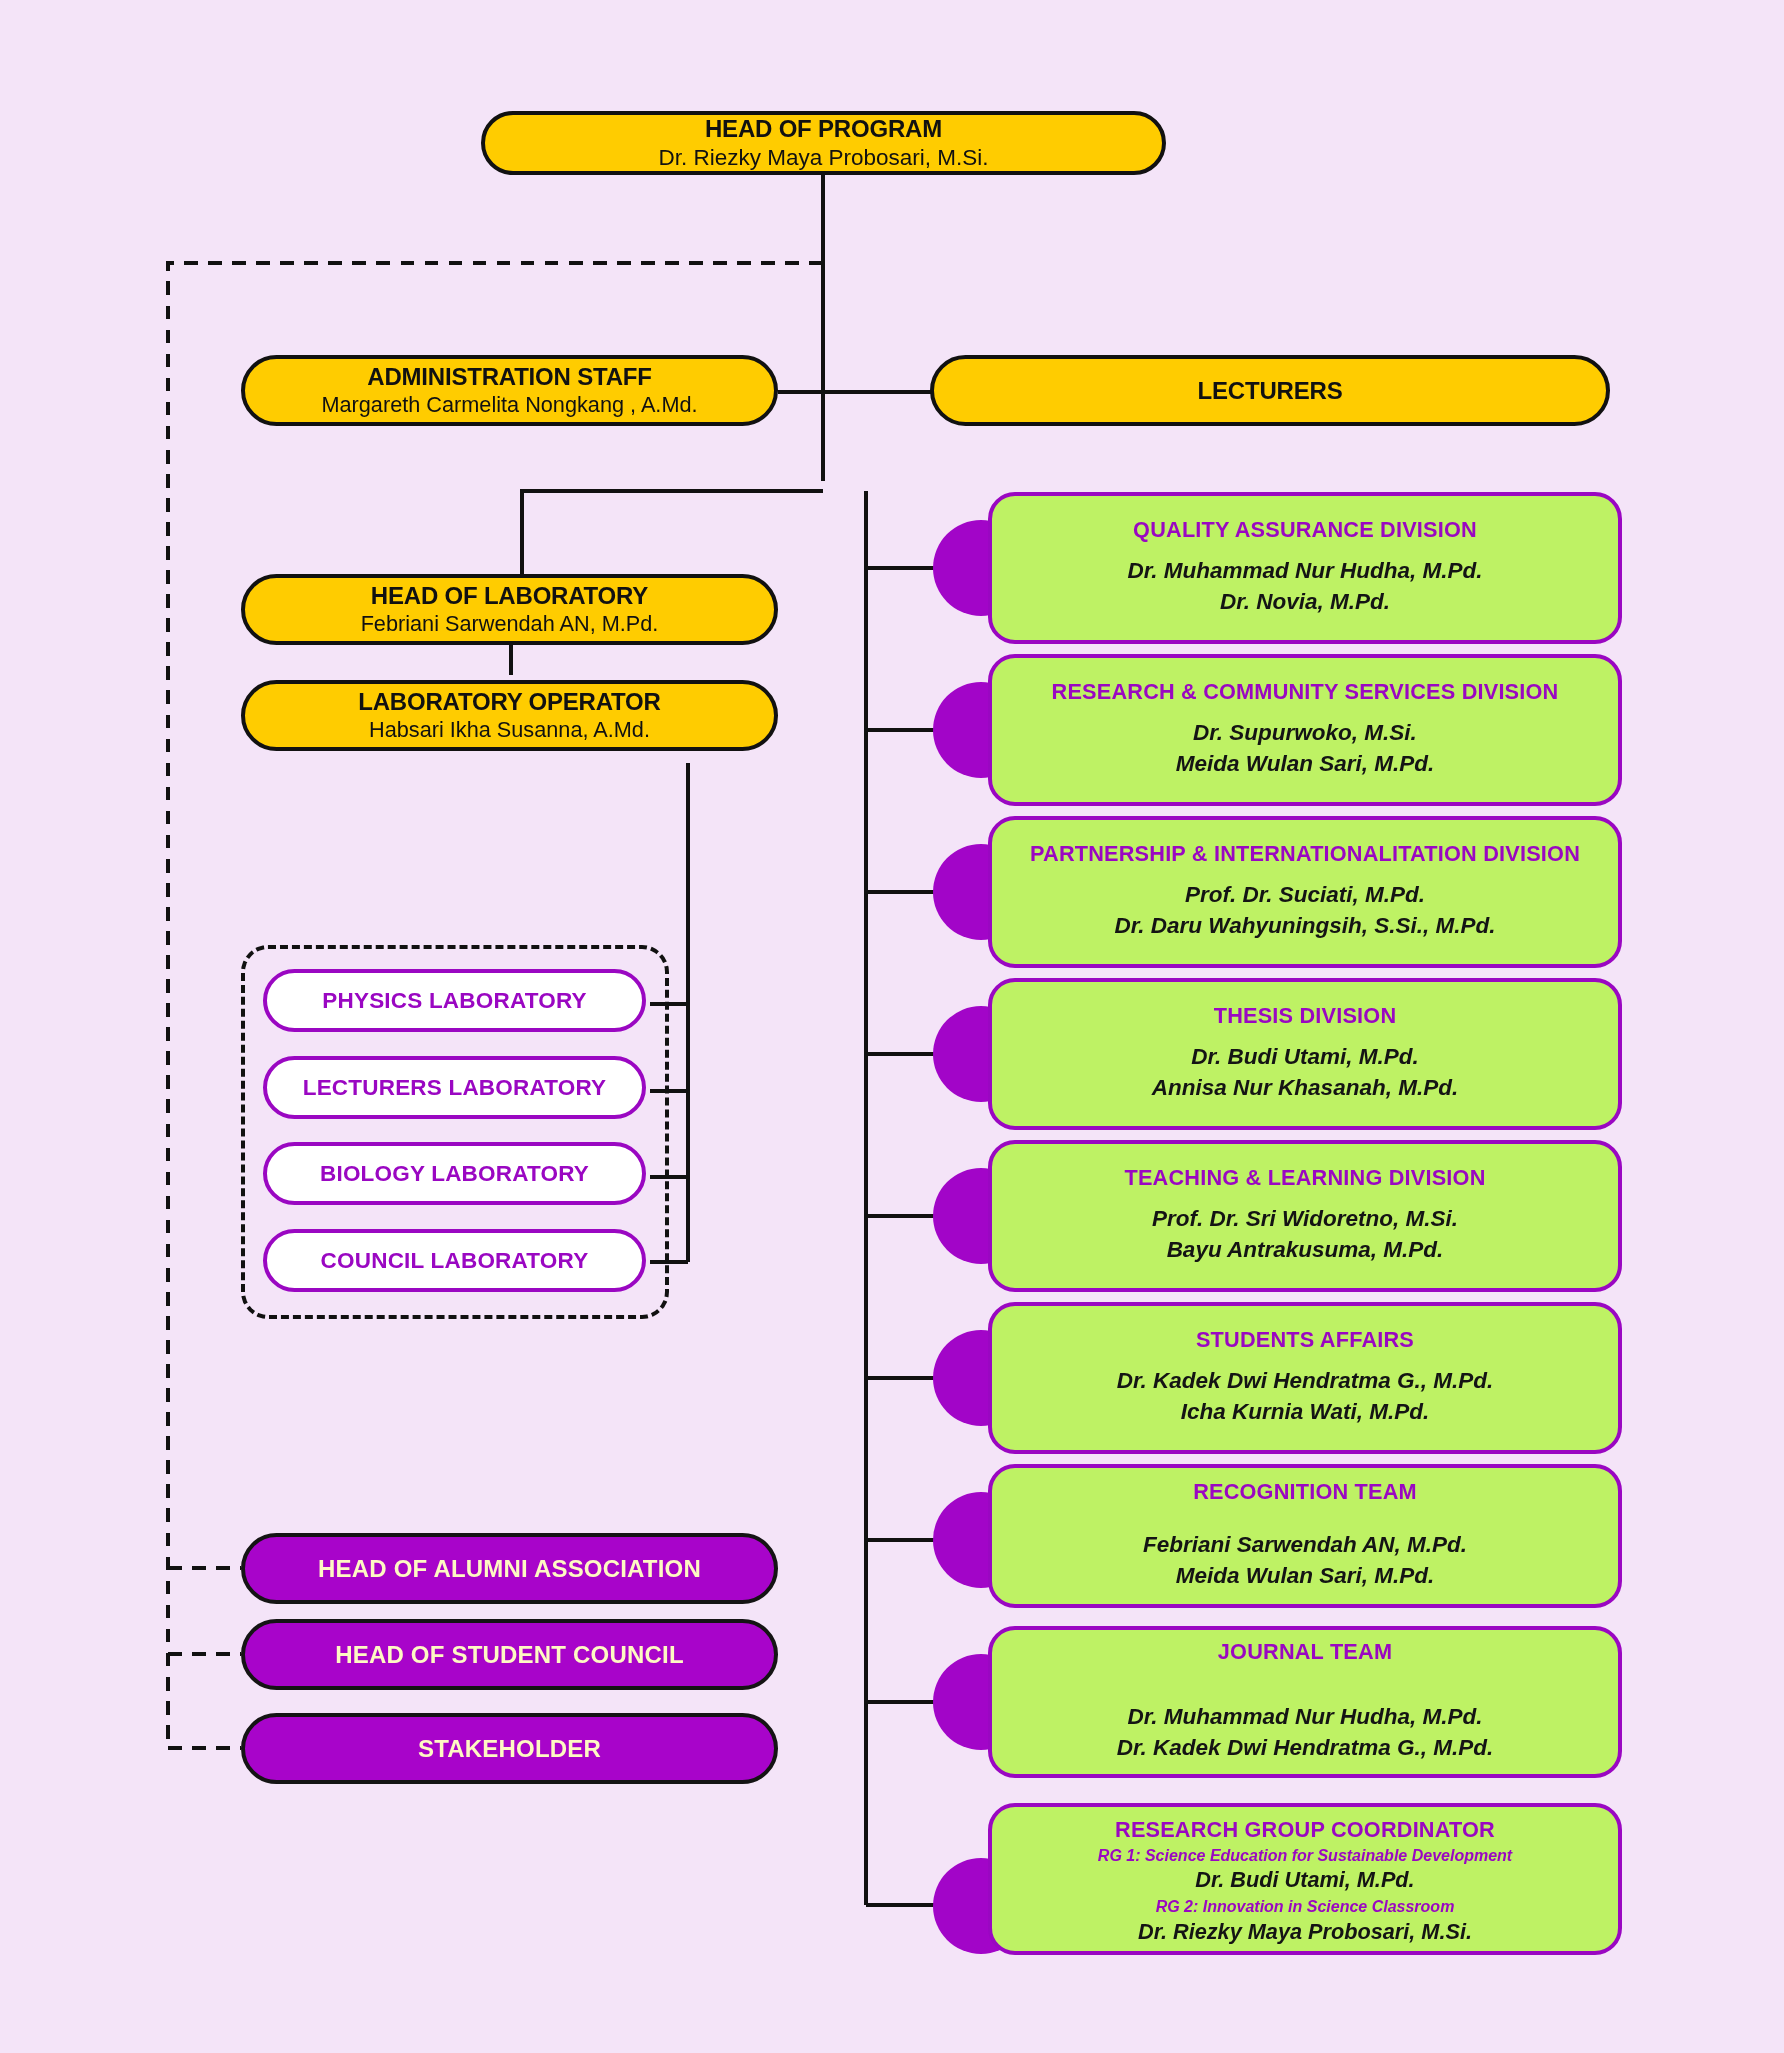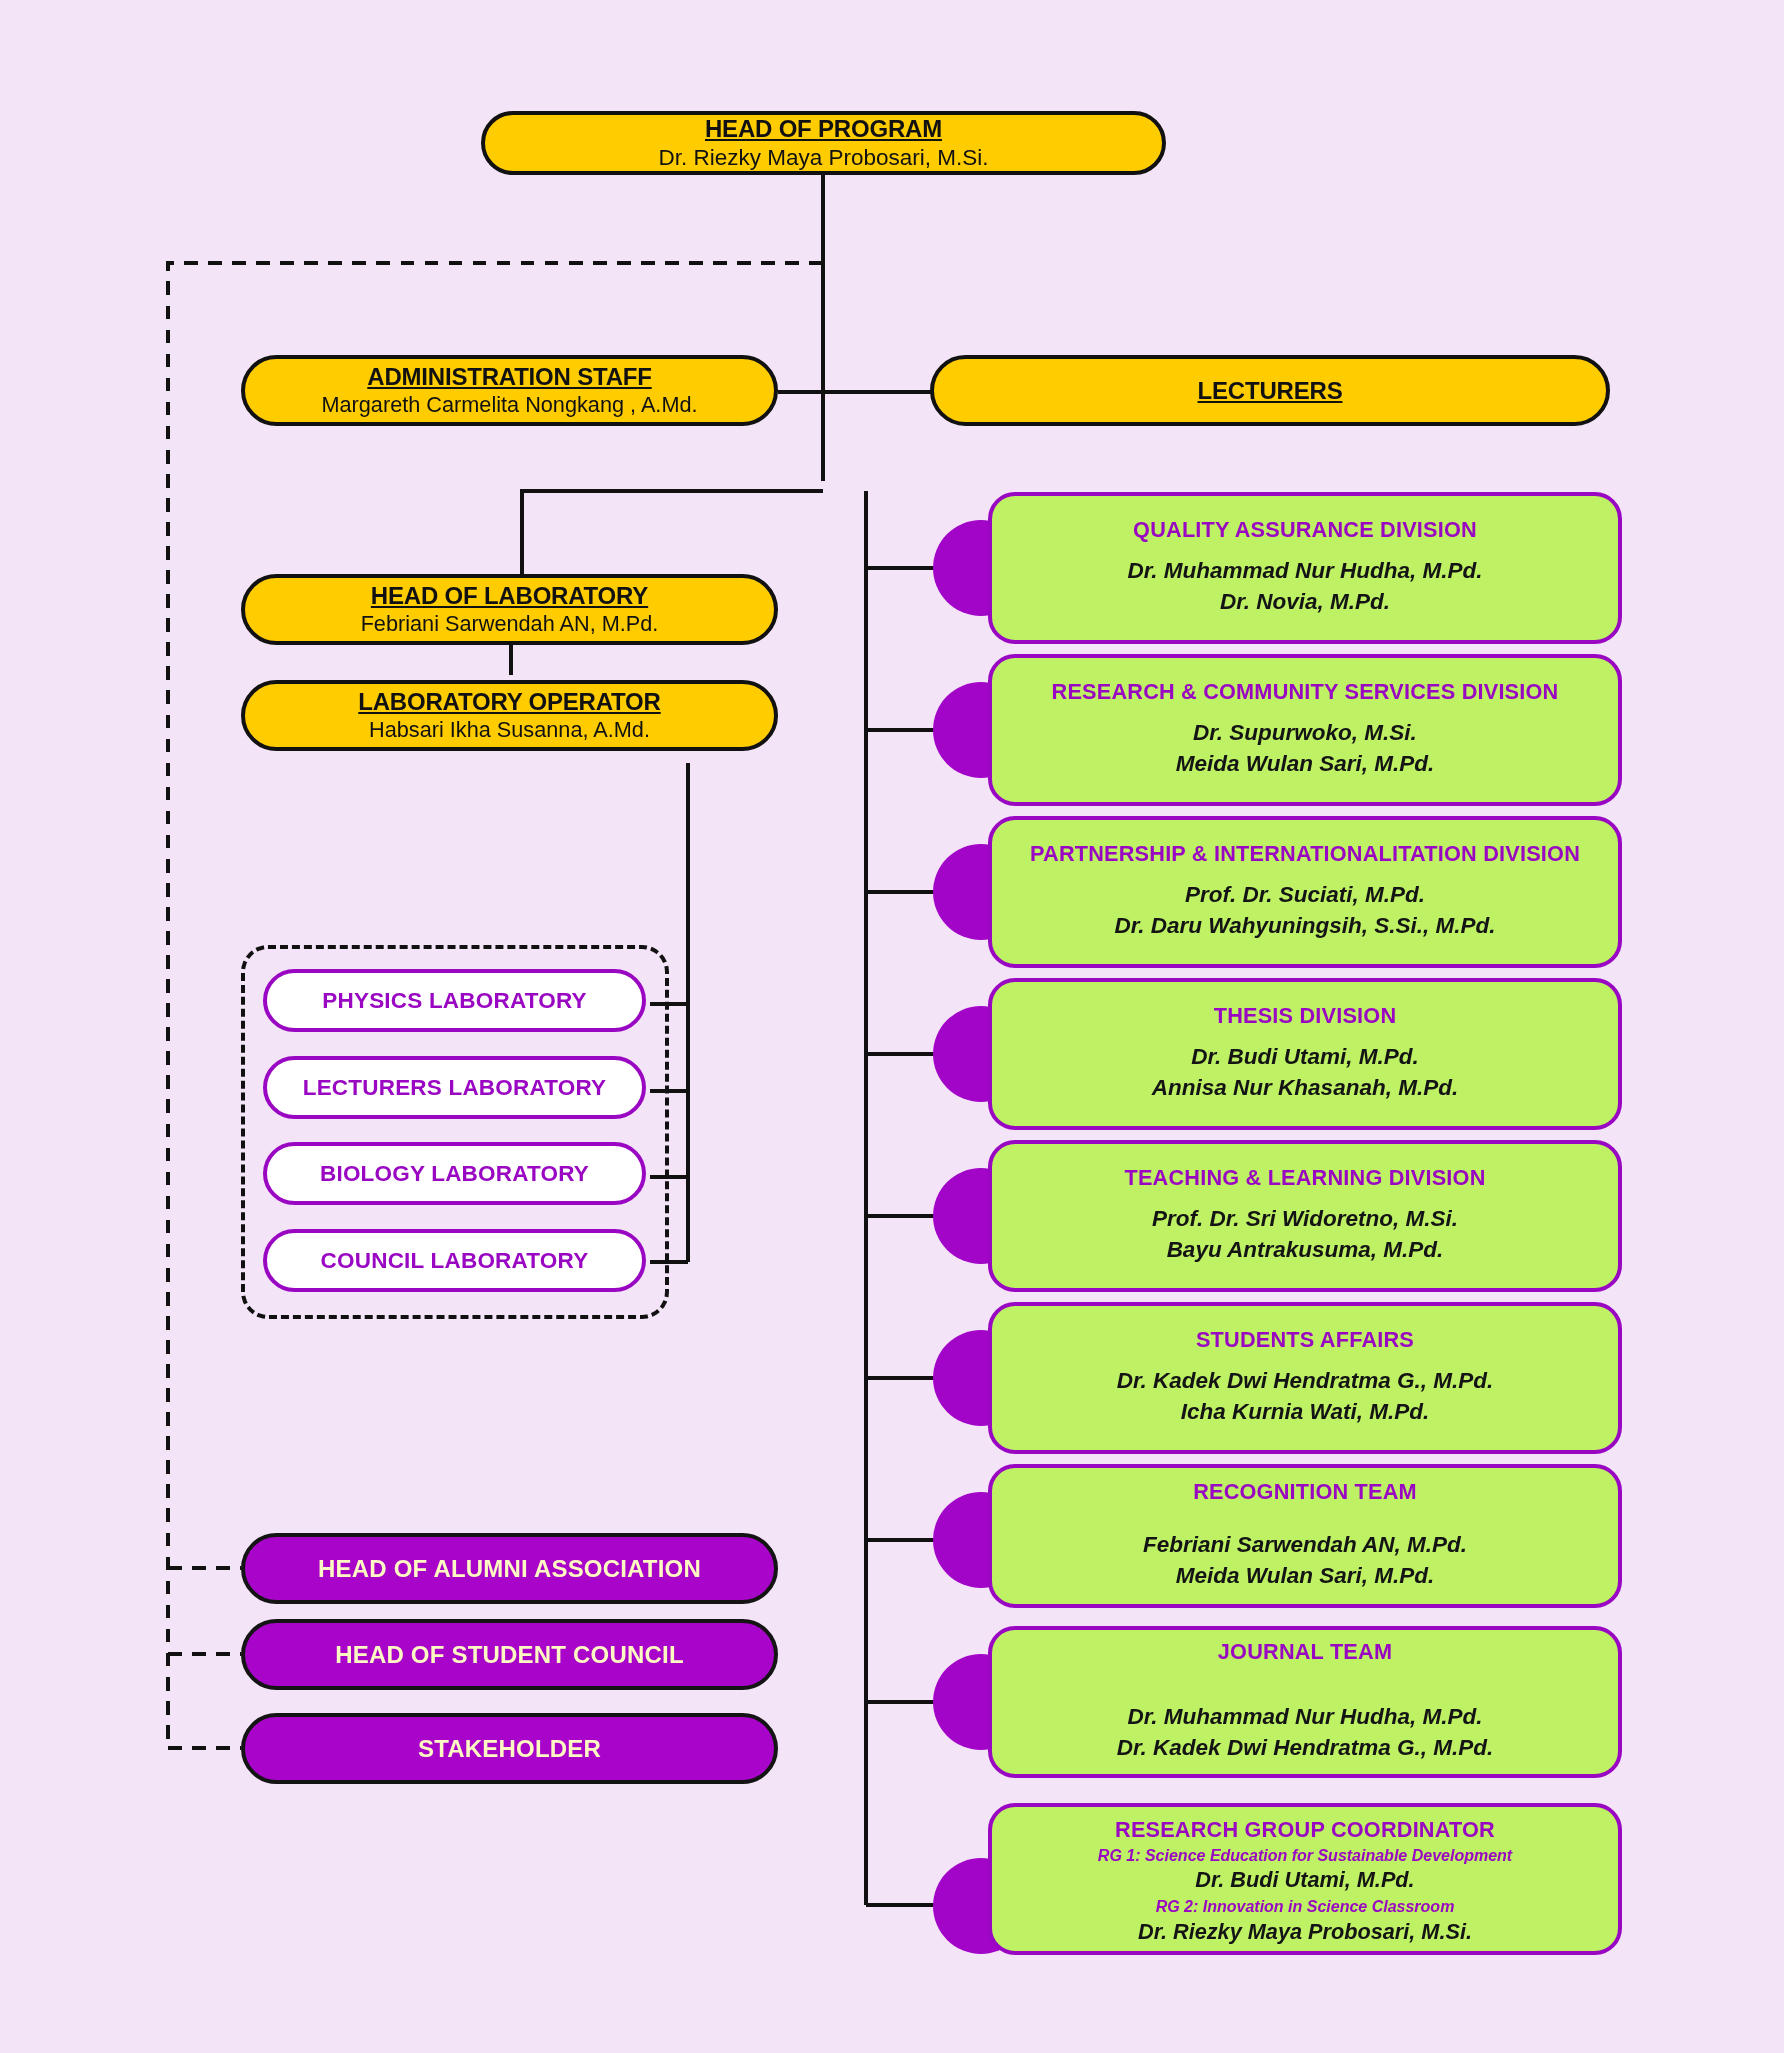--- a/index.html
+++ b/index.html
@@ -41,21 +41,20 @@
   }
 
   .node-yellow {
     background: #ffcc00;
     border: 4px solid #111111;
     color: #111111;
   }
   .node-yellow .node-title {
     font-weight: bold;
     letter-spacing: -0.2px;
-    text-decoration: underline;
   }
   .node-yellow .node-sub {
     font-weight: normal;
   }
 
   .node-purple {
     background: #a804ca;
     border: 4px solid #141414;
     color: #fef9c3;
   }

